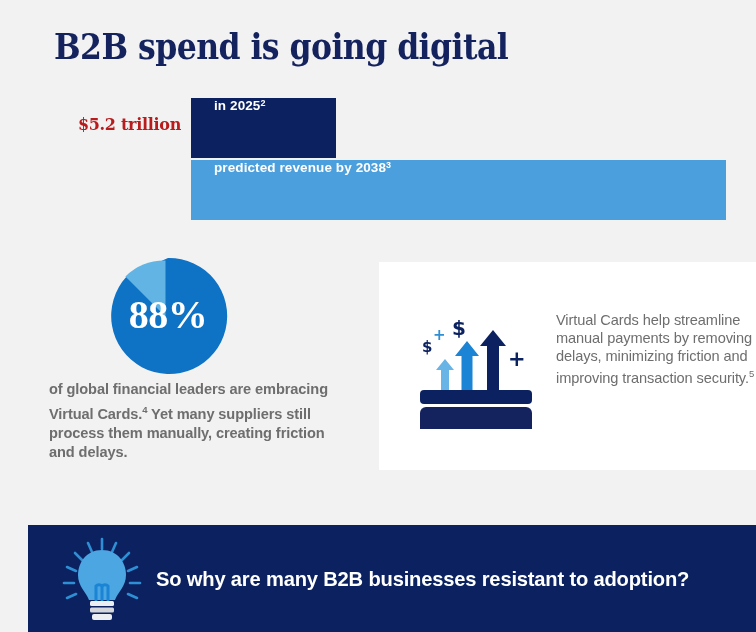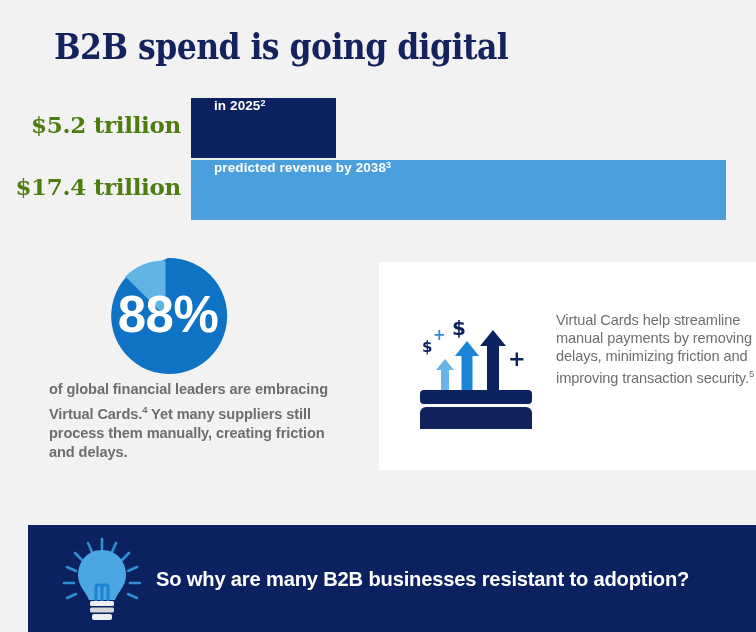--- a/index.html
+++ b/index.html
@@ -26,22 +26,22 @@
   }
 
   
   .bar-row { position:absolute; height:52px; }
   .bar-label {
     position:absolute; right:0; top:0;
     width:135px; height:52px;
     display:flex; align-items:center; justify-content:flex-end;
     font-family:"DejaVu Serif", serif;
     font-weight:bold;
-    font-size:23px;
-    color:#4d7c0f;
+    font-size:16px;
+    color:#b91c1c;
     letter-spacing:-0.3px;
     white-space:nowrap;
   }
   .bar {
     position:absolute; top:0; height:60px;
     display:flex; 
     padding-left:23px;
     color:#ffffff;
     font-size:13.5px;
     font-weight:bold;
@@ -56,23 +56,23 @@
 
   #row-2029 { left:30px; top:160px; width:726px; }
   #row-2029 .bar-label { left:0; width:135px; }
   #bar-2029 { left:145px; width:535px; background:#4a9fdc; }
 
   
   .pie-wrap { position:absolute; left:88px; top:254px; width:132px; height:120px; }
   .pie-pct {
     position:absolute; left:0; top:0; width:128px; height:120px;
     display:flex; align-items:center; justify-content:center;
-    font-family:Liberation Sans, sans-serif;
-    font-weight:bold;
-    font-size:51px;
+    font-family:Liberation Serif, serif;
+    font-weight:bold;
+    font-size:40px;
     color:#ffffff;
     letter-spacing:-0.5px;
     pointer-events:none;
   }
 
   .pie-caption {
     position:absolute; left:33px; top:380px; width:300px;
     font-size:14.6px;
     line-height:19.5px;
     color:#6e6e6e;
@@ -124,21 +124,20 @@
 
   <div class="bar-row" id="row-2025">
     <div class="bar-label">$5.2 trillion</div>
     <div class="bar" id="bar-2025">
       <span>in 2025</span>
         <sup>2</sup>
     </div>
   </div>
 
   <div class="bar-row" id="row-2029">
-    <div class="bar-label">$17.4 trillion</div>
     <div class="bar" id="bar-2029">
       <span>predicted revenue by 2038</span>
         <sup>3</sup>
     </div>
   </div>
 
   <div class="pie-wrap">
     <svg width="132" height="120" viewBox="0 0 132 120">
 
       <path d="M 64 4 A 58 58 0 1 1 22.6 22.6 Z" fill="#0e72c5"></path>

